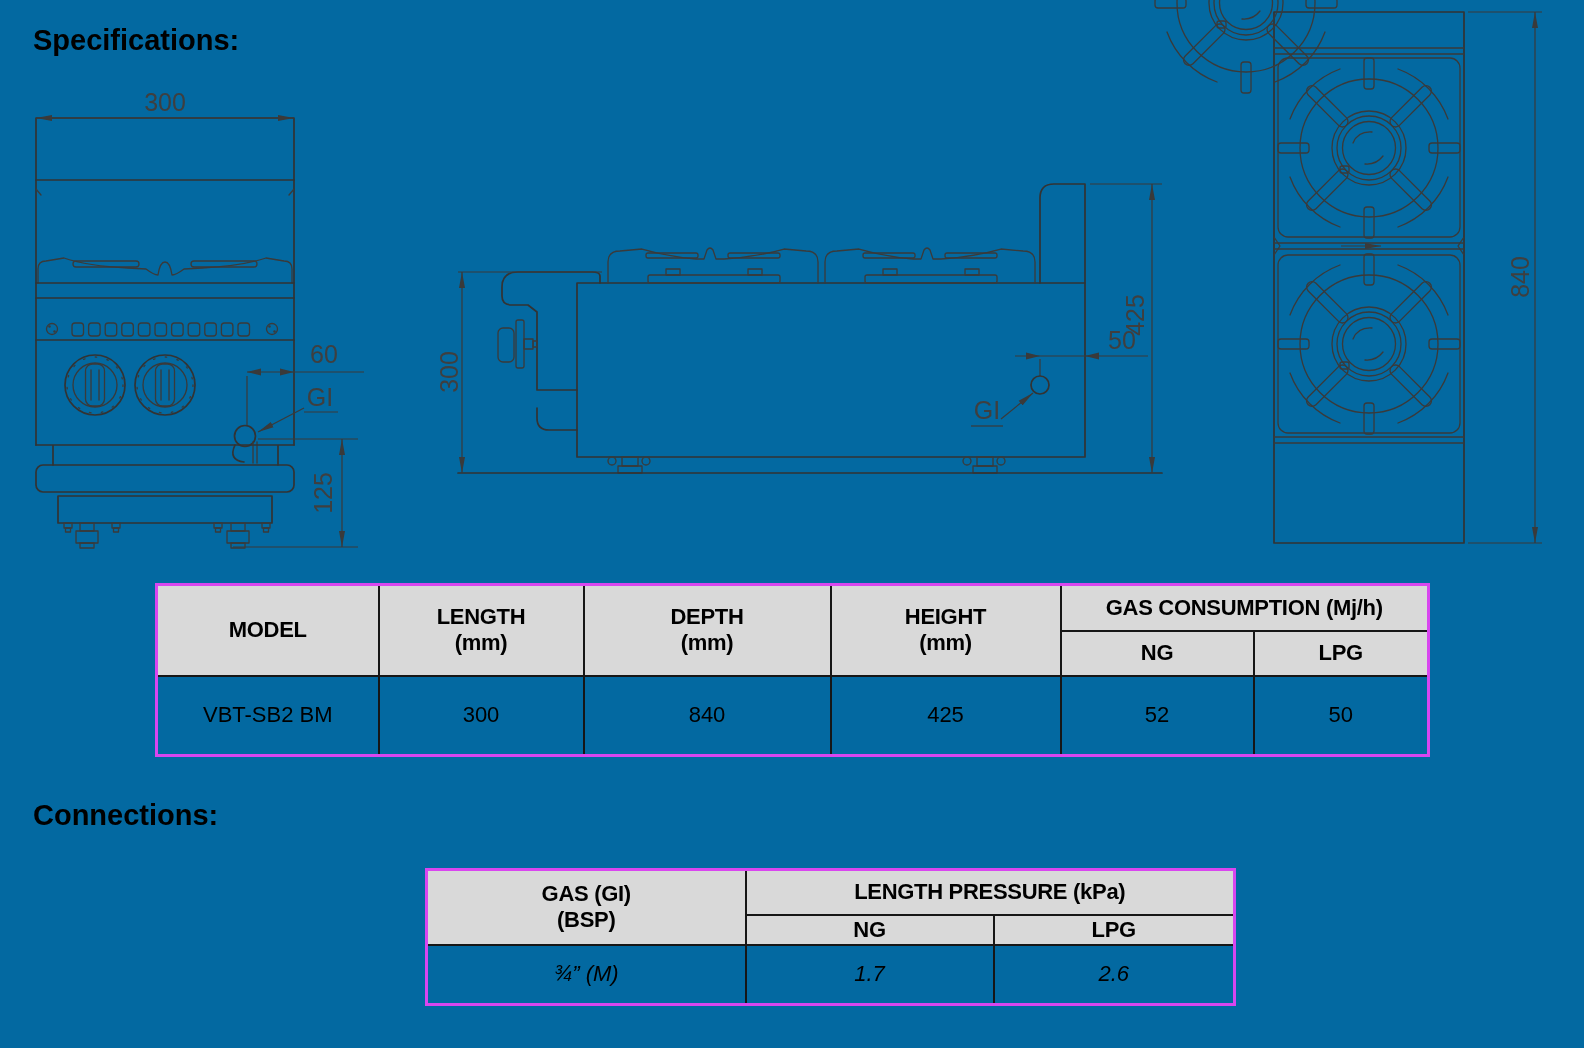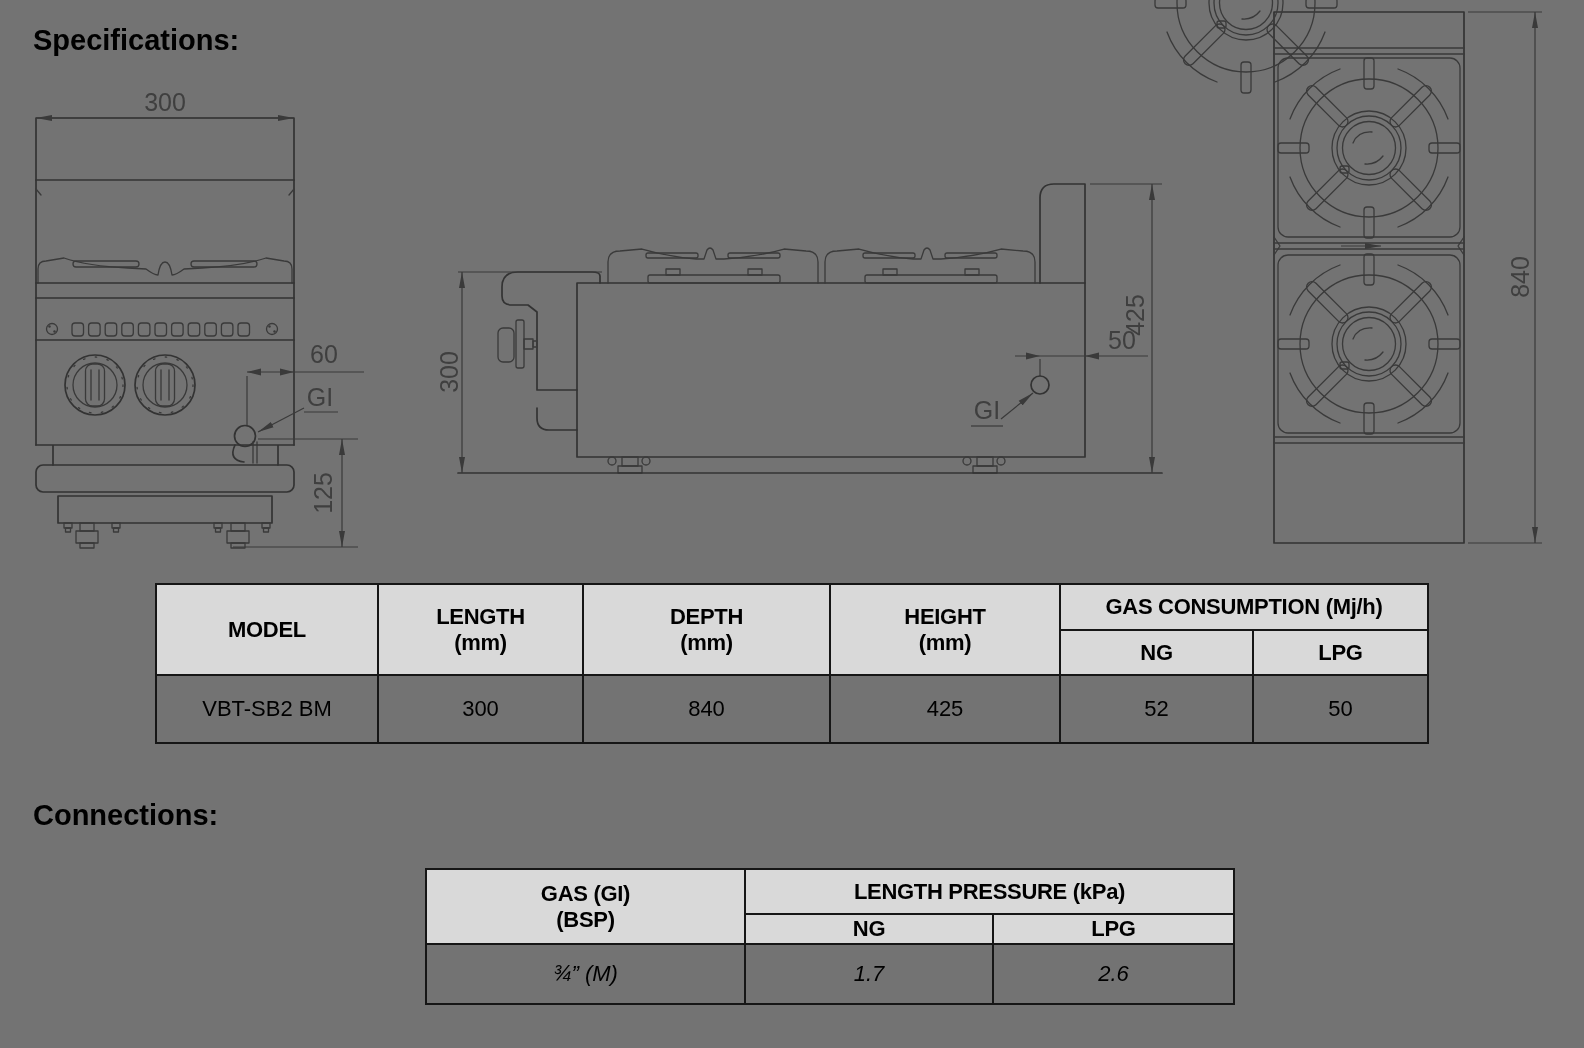--- a/index.html
+++ b/index.html
@@ -1,40 +1,40 @@
 <!DOCTYPE html>
 <html><head>
 <meta charset="utf-8">
 <style>
   html,body{margin:0;padding:0;background:#ffffff;}
-  .page{position:relative;width:1584px;height:1048px;background:#737373;overflow:hidden;
+  .page{position:relative;width:1584px;height:1048px;background:#0369a1;overflow:hidden;
         font-family:"Liberation Sans",sans-serif;color:#000;}
   .heading{position:absolute;margin:0;font-size:29px;font-weight:700;color:#000;letter-spacing:0;}
   #h-spec{left:33px;top:24px;}
   #h-conn{left:33px;top:799px;}
 
   svg.draw{position:absolute;overflow:visible;}
   #front-view{left:28px;top:85px;}
   #side-view{left:438px;top:163px;}
   #top-view{left:1246px;top:3px;}
 
   .ol{stroke:#333333;fill:none;stroke-width:1.7px;stroke-linejoin:round;stroke-linecap:round;}
   .tn{stroke:#3a3a3a;fill:none;stroke-width:1.3px;stroke-linejoin:round;stroke-linecap:round;}
   .dm{stroke:#3a3a3a;fill:none;stroke-width:1.2px;}
   .ar{fill:#3a3a3a;stroke:none;}
   text.dt{fill:#3f3f3f;font-family:"Liberation Sans",sans-serif;font-size:25px;}
 
-  table.sheet{position:absolute;border-collapse:collapse;table-layout:fixed;border:1px solid #d946ef;}
+  table.sheet{position:absolute;border-collapse:collapse;table-layout:fixed;border:3px solid #d946ef;}
   table.sheet th, table.sheet td{border:2px solid #161616;text-align:center;vertical-align:middle;
       padding:0 4px;font-family:"Liberation Sans",sans-serif;font-size:22px;color:#000;}
   table.sheet th{background:#d9d9d9;font-weight:700;letter-spacing:-0.3px;line-height:26px;}
   table.sheet td{font-weight:400;}
   .pre{white-space:pre-line;}
   #spec-table{left:155px;top:583px;width:1272px;}
-  #spec-table tr.r1{height:46px;} #spec-table tr.r2{height:45px;} #spec-table tr.r3{height:68px;margin-left:12px;}
+  #spec-table tr.r1{height:46px;} #spec-table tr.r2{height:45px;} #spec-table tr.r3{height:80px;margin-left:12px;}
   #conn-table{left:425px;top:868px;width:808px;}
   #conn-table tr.r1{height:45px;} #conn-table tr.r2{height:30px;} #conn-table tr.r3{height:60px;font-style:italic;}
 </style>
 </head>
 <body>
 
 <div class="page">
 
   <h1 class="heading" id="h-spec">Specifications:</h1>
 

